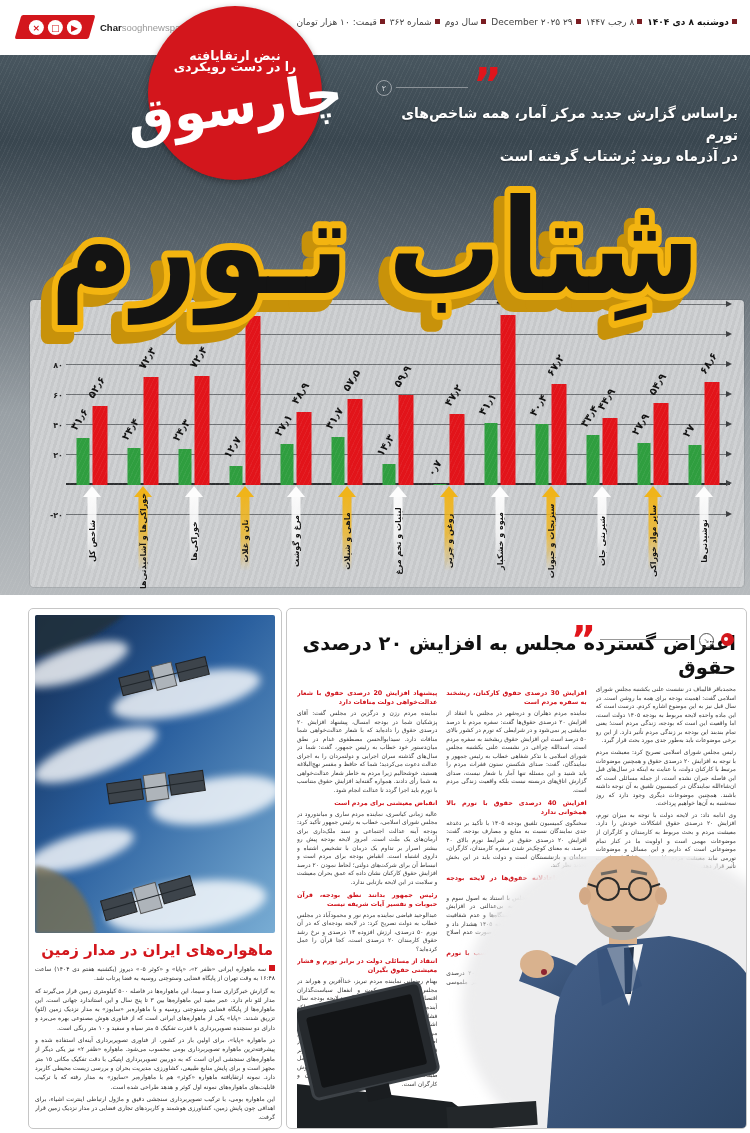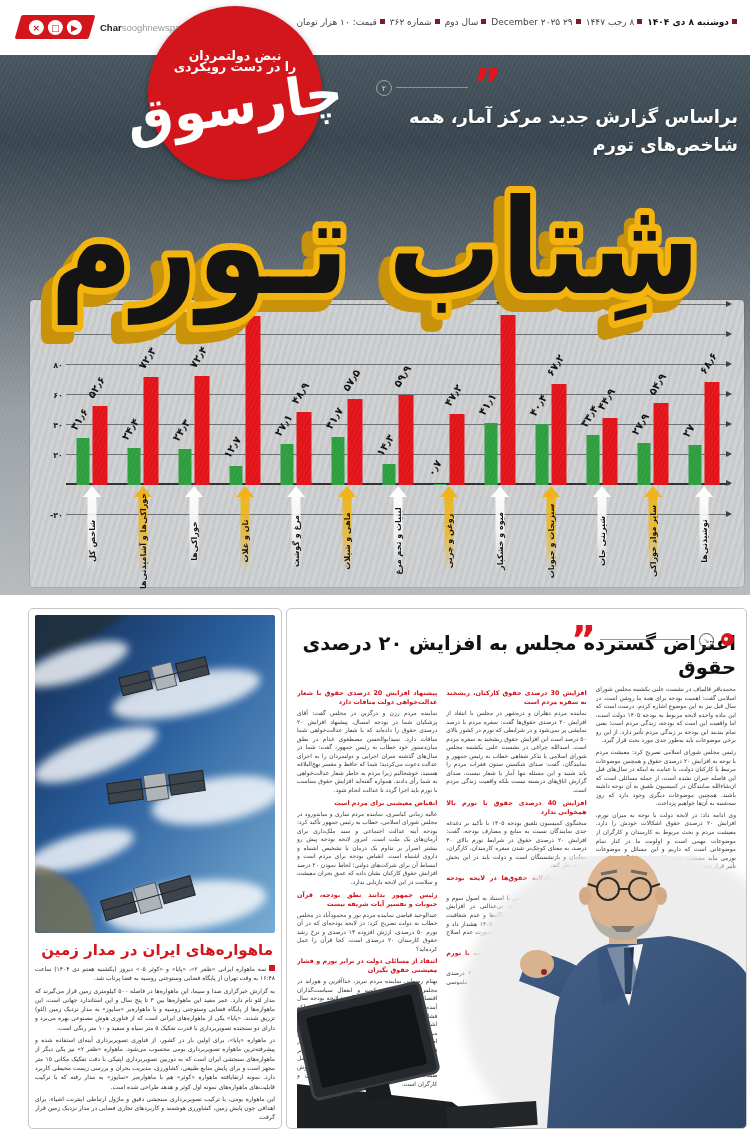--- a/index.html
+++ b/index.html
@@ -25,21 +25,21 @@
     display:flex;flex-direction:column;align-items:center;justify-content:center;box-shadow:0 2px 6px rgba(0,0,0,.35);}
   #logo .slogan{color:#fff;font-weight:bold;font-size:12.5px;line-height:1.35;text-align:center;direction:rtl;margin-top:-6px;}
   #logo .lname{color:#fff;font-weight:bold;font-size:52px;line-height:1;transform:rotate(-8deg);margin-top:4px;direction:rtl;}
   
   #kicker{position:absolute;top:22px;right:12px;width:370px;direction:rtl;text-align:right;z-index:4;}
   #kicker-deco{position:relative;height:26px;}
   #kicker-deco .qmark{position:absolute;left:105px;top:-14px;color:#e1151b;font-size:44px;font-weight:bold;line-height:1;}
   #kicker-deco .rule{position:absolute;left:28px;top:10px;width:72px;border-top:1px solid #8b9298;}
   #kicker-deco .circ{position:absolute;left:8px;top:3px;width:14px;height:14px;border:1px solid #9aa1a7;border-radius:50%;
     color:#d7dbde;font-size:8px;display:flex;align-items:center;justify-content:center;}
-  #kicker .k1,#kicker .k2{color:#fff;font-weight:bold;font-size:18px;line-height:1.55;text-shadow:0 1px 2px rgba(0,0,0,.4);}
+  #kicker .k1,#kicker .k2{color:#fff;font-weight:bold;font-size:14px;line-height:1.55;text-shadow:0 1px 2px rgba(0,0,0,.4);}
   
   #headline-svg{position:absolute;top:78px;left:25px;width:700px;height:205px;z-index:3;overflow:visible;}
   
   #chart{position:absolute;left:30px;right:6px;top:245px;height:287px;border-radius:4px;
     background:repeating-linear-gradient(105deg,#c6c8ca 0 3px,#cfd1d3 3px 6px);box-shadow:0 0 0 1px rgba(0,0,0,.08);}
   #chart-title{position:absolute;top:26px;left:0;right:0;text-align:center;direction:rtl;font-size:10px;font-weight:bold;color:#222;z-index:3;}
   #chart-legend{position:absolute;top:47px;left:0;right:0;display:flex;justify-content:center;gap:22px;z-index:3;direction:ltr;}
   #chart-legend .li{display:flex;align-items:center;gap:6px;font-size:9.5px;font-weight:bold;color:#222;direction:rtl;}
   #chart-legend .sw{width:12px;height:12px;display:inline-block;}
   #plot{position:absolute;left:36px;right:14px;top:5px;height:210px;}
@@ -113,20 +113,21 @@
   </div>
 
   <div id="hero">
     <div id="kicker" class="fa">
       <div id="kicker-deco">
         <span class="qmark">”</span>
         <span class="rule"></span>
         <span class="circ">۲</span>
       </div>
       <div class="k1">براساس گزارش جدید مرکز آمار، همه شاخص‌های تورم</div>
+      <div class="k2">در آذرماه روند پُرشتاب گرفته است</div>
     </div>
 
     <svg id="headline-svg" viewBox="0 0 700 205">
       <text x="346" y="163" text-anchor="middle" font-family="DejaVu Sans" font-weight="bold" font-size="132" textLength="650" lengthAdjust="spacingAndGlyphs" fill="#c8920a" stroke="#c8920a" stroke-width="16" stroke-linejoin="round" transform="translate(-6,8)">شِتاب تـورم</text>
       <text x="350" y="160" text-anchor="middle" font-family="DejaVu Sans" font-weight="bold" font-size="132" textLength="650" lengthAdjust="spacingAndGlyphs" fill="#141414" stroke="#f3b410" stroke-width="14" stroke-linejoin="round" paint-order="stroke">شِتاب تـورم</text>
     </svg>
 
     <div id="chart">
       <div id="plot">
           <div class="grid" style="bottom: 210px;"></div>
@@ -465,17 +466,17 @@
           <rect x="8" y="138" width="128" height="92" rx="6" fill="#25292d" stroke="#3c4146" stroke-width="3"></rect>
           <rect x="18" y="148" width="108" height="72" rx="3" fill="#121416"></rect>
           <rect x="60" y="230" width="24" height="14" fill="#1a1d20"></rect>
         </g>
         <rect x="150" y="248" width="90" height="24" fill="#23272a" transform="rotate(-4 195 260)"></rect>
       </svg>
     </div>
   </div>
 
 <div id="logo">
-      <div class="slogan">نبض دولتمردان</div>
+      <div class="slogan">نبض ارتقایافته</div>
       <div class="slogan">را در دست رویکردی</div>
       <div class="lname">چارسوق</div>
     </div>
   </div>
 
 </body></html>

